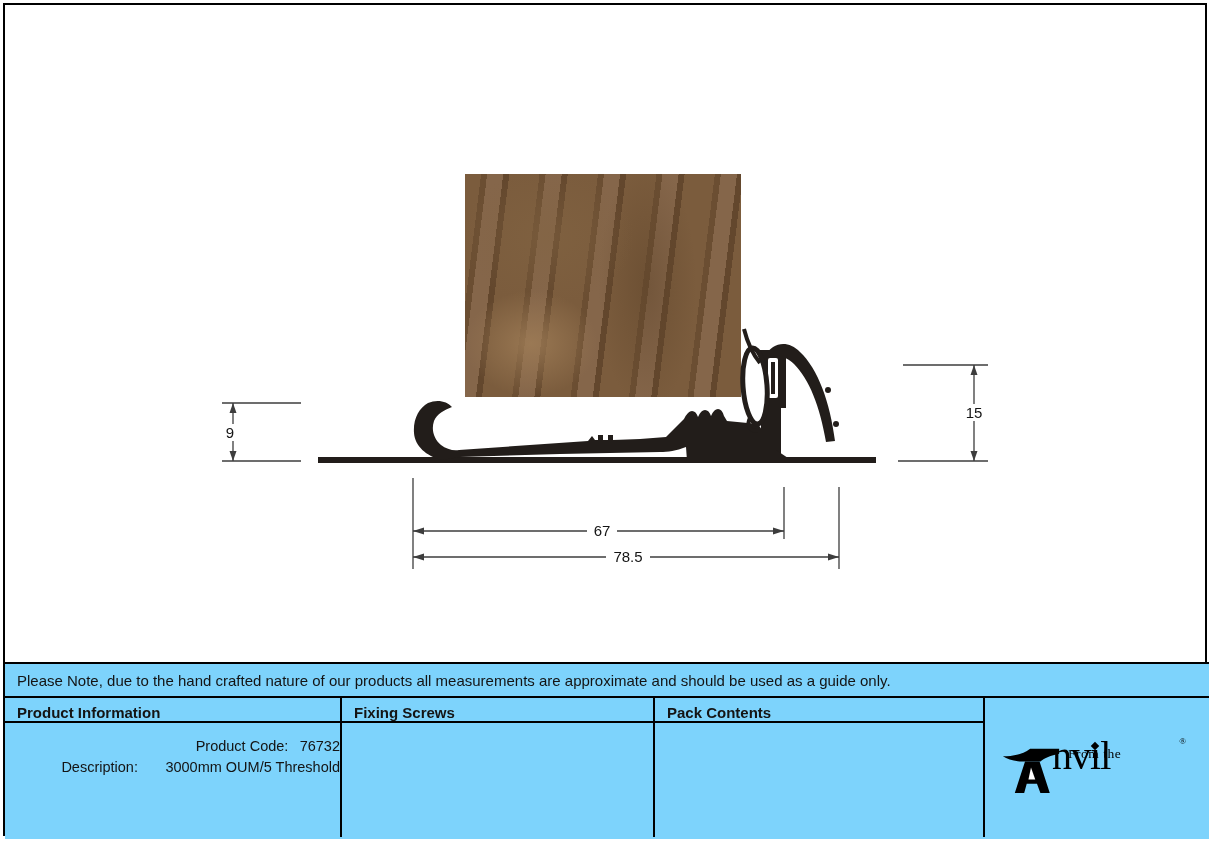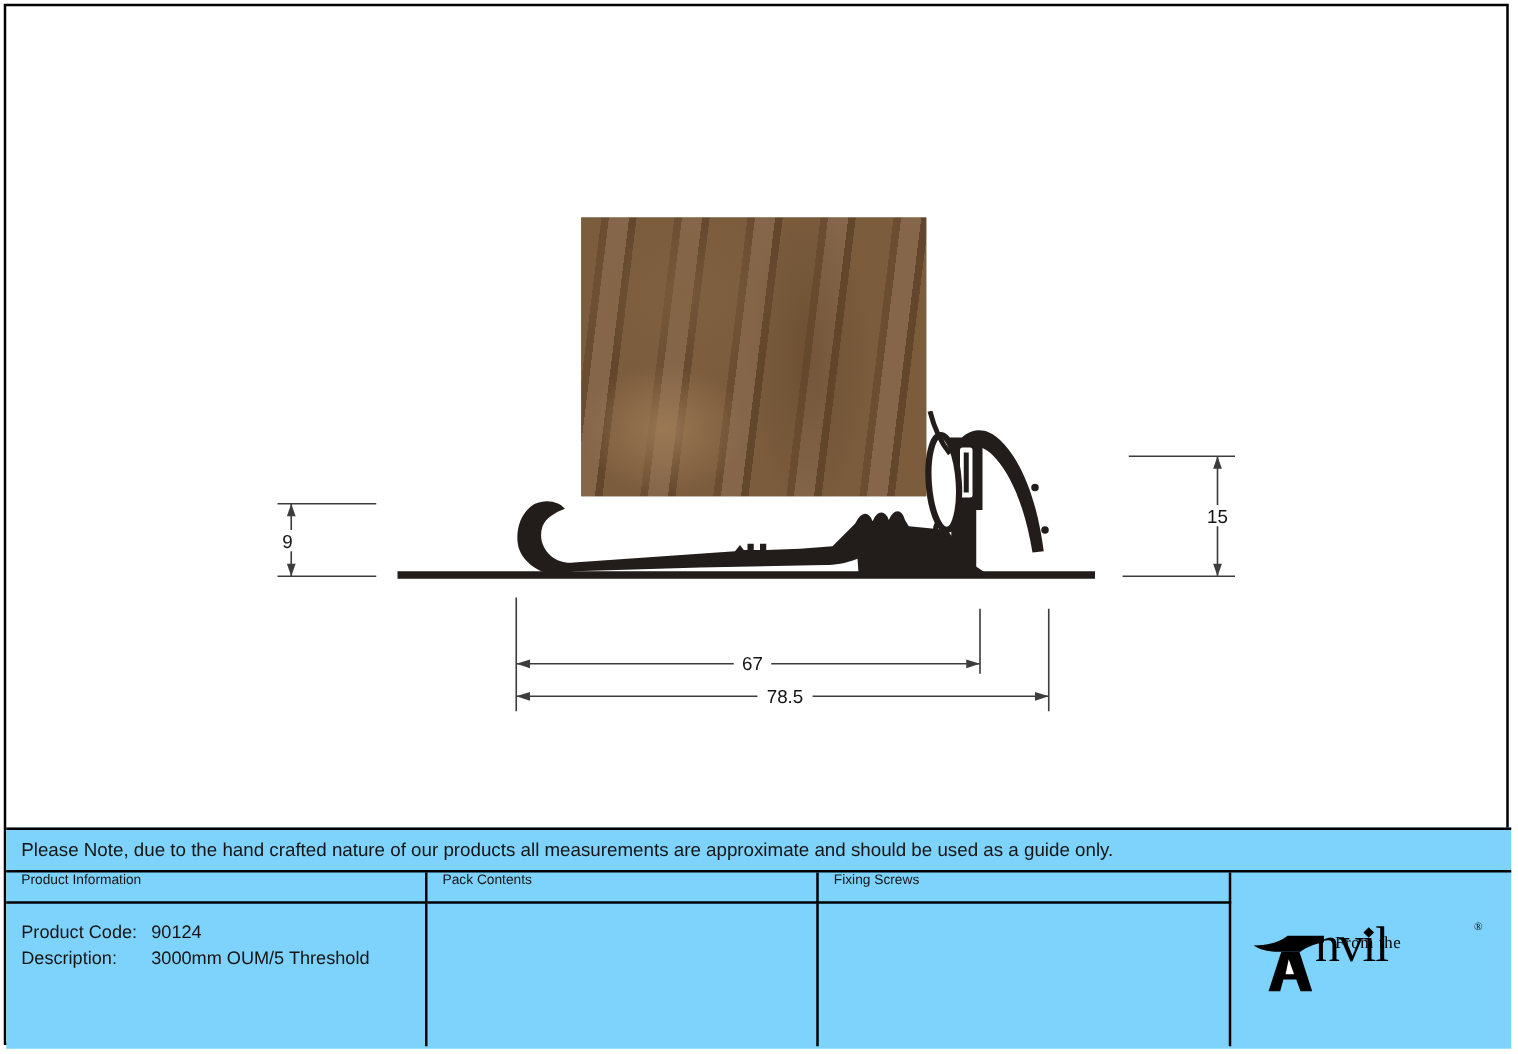--- a/index.html
+++ b/index.html
@@ -20,25 +20,25 @@
   .dimtext{font-family:"Liberation Sans",sans-serif;font-size:15px;fill:#141414;}
   
   .bottom{position:absolute;left:5px;top:662px;width:1204px;height:177px;
           border-top:2px solid #000;box-sizing:border-box;background:#7dd3fc;}
   .note-row{height:34px;border-bottom:2px solid #000;box-sizing:border-box;
             display:flex;align-items:center;padding-left:12px;font-size:15px;}
   .grid{display:grid;grid-template-columns:337px 313px 330px 1fr;
         grid-template-rows:25px 1fr;height:139px;}
   .cell{box-sizing:border-box;}
   .rb{border-right:2px solid #000;}
-  .head{border-bottom:2px solid #000;display:flex;align-items:flex-start;
-        padding-left:12px;font-size:11px;}
+  .head{border-bottom:2px solid #000;display:flex;align-items:flex-end;
+        padding-left:12px;font-size:15px;font-weight:bold;}
   .logo-cell{grid-column:4;grid-row:1/3;display:flex;align-items:center;justify-content:center;}
   .pbody{padding:12px 0 0 12px;font-size:14.5px;}
-  .prow{display:flex;height:21px;align-items:center;}
+  .prow{display:flex;height:21px;align-items:center;justify-content:flex-end;}
   .plabel{width:104px;flex:none;}
   
   .logo{position:relative;width:190px;height:64px;}
   .anvil-a{position:absolute;left:0;top:8px;}
   .fromthe{position:absolute;left:66px;top:0px;font-family:"Liberation Serif",serif;
            font-size:13.5px;letter-spacing:.5px;color:#000;margin-top:10px;}
   .nvil{position:absolute;left:50px;top:-4px;font-family:"Liberation Serif",serif;
         font-size:40px;letter-spacing:-1px;color:#000;line-height:1.2;}
   .ichar{position:relative;}
   .idot{position:absolute;left:2px;top:10px;width:6px;height:6px;background:#000;
@@ -144,41 +144,41 @@
 
   <div class="bottom">
     <div class="note-row">
       <span>Please Note, due to the hand crafted nature of our products all measurements are approximate and should be used as a guide only.</span>
     </div>
     <div class="grid">
       <div class="cell head rb">
         <span>Product Information</span>
       </div>
       <div class="cell head rb">
-        <span>Pack Contents</span>
+        <span>Fixing Screws</span>
       </div>
       <div class="cell head rb">
-        <span>Fixing Screws</span>
+        <span>Pack Contents</span>
       </div>
       <div class="cell logo-cell">
         <div class="logo">
           <svg class="anvil-a" width="58" height="52" viewBox="0 0 68 58">
             <path fill="#000" d="M1,13 C12,13 24,11 33,4 L67,4 L67,10 C57,12 50,15 45,19 L25,19 C16,19 7,17 1,13 Z"></path>
             <path fill="#000" d="M27,19 L44,19 L56,56 L45,56 L41,45 L29,45 L26,56 L15,56 Z"></path>
             <path fill="#fff" d="M34,26 L39,40 L31,40 Z"></path>
           </svg>
           <span class="fromthe">From the</span>
           <span class="nvil"><span>nv</span><span class="ichar"><span>ı</span><span class="idot"></span></span><span>l</span></span>
           <span class="reg">®</span>
         </div>
       </div>
       <div class="cell pbody rb">
         <div class="prow">
           <span class="plabel">Product Code:</span>
-          <span class="pvalue">90124</span>
+          <span class="pvalue">76732</span>
         </div>
         <div class="prow">
           <span class="plabel">Description:</span>
           <span class="pvalue">3000mm OUM/5 Threshold</span>
         </div>
       </div>
       <div class="cell rb"></div>
       <div class="cell rb"></div>
     </div>
   </div>

